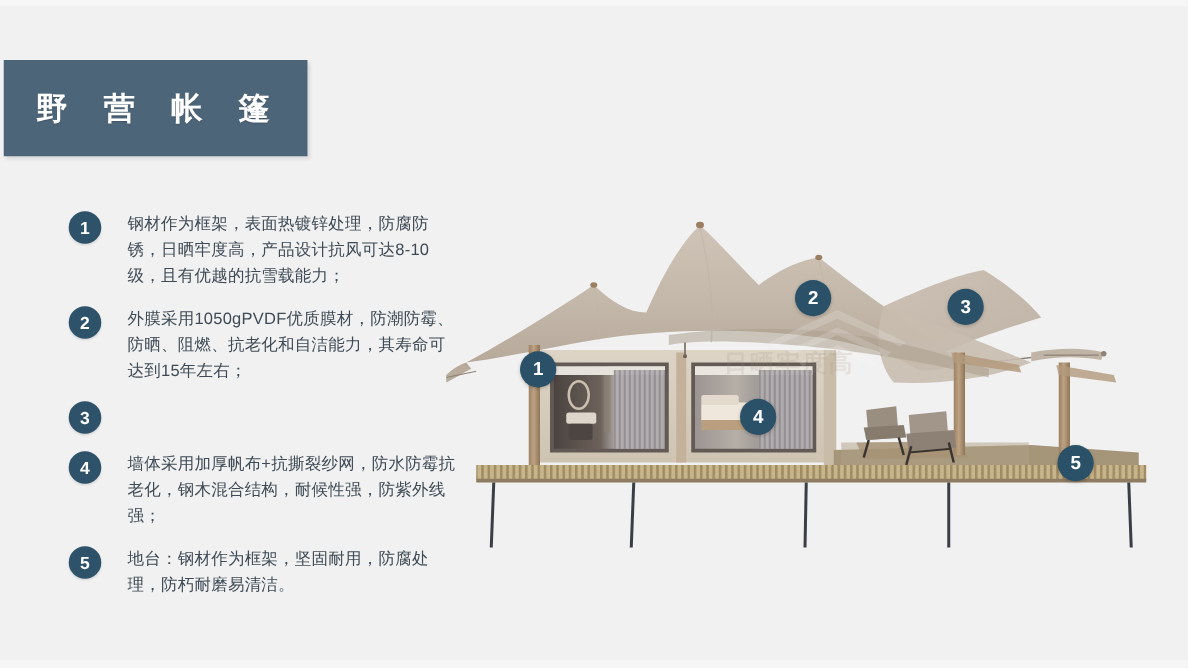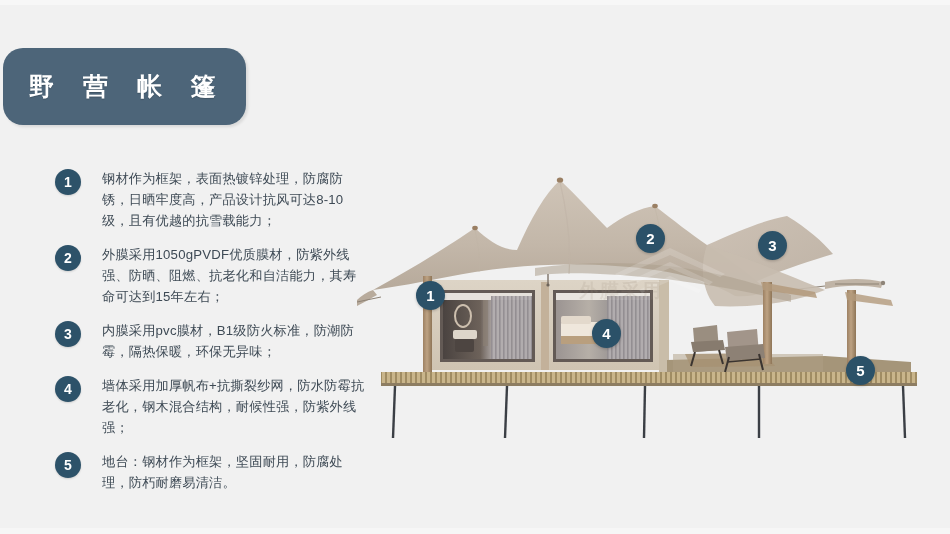--- a/index.html
+++ b/index.html
@@ -20,21 +20,21 @@
   #page:after{
     content:"";position:absolute;left:0;bottom:0;right:0;height:6px;
     background:#f6f6f6;
   }
 
   
   .title-banner{
     position:absolute;left:3px;top:48px;width:243px;height:77px;
     background:#4d6579;
     box-shadow:2px 2px 3px rgba(0,0,0,.10);
-    display:flex;align-items:center;border-radius:20px;
+    display:flex;align-items:center;
   }
   .title-text{
     color:#ffffff;font-size:25px;font-weight:bold;
     letter-spacing:11px;margin-left:26px;
     text-shadow:0 1px 1px rgba(0,0,0,.18);
     white-space:nowrap;
   }
 
   
   .feature-list{position:absolute;left:55px;top:168px;width:310px;}
@@ -91,26 +91,25 @@
 
   <div class="feature-list">
 
     <div class="feature-item">
       <div class="badge">1</div>
       <div class="feature-text">钢材作为框架，表面热镀锌处理，防腐防锈，日晒牢度高，产品设计抗风可达8-10级，且有优越的抗雪载能力；</div>
     </div>
 
     <div class="feature-item">
       <div class="badge">2</div>
-      <div class="feature-text">外膜采用1050gPVDF优质膜材，防紫外线强、防晒、阻燃、抗老化和自洁能力，其寿命可达到15年左右；</div>
+      <div class="feature-text">外膜采用1050gPVDF优质膜材，防潮防霉、防晒、阻燃、抗老化和自洁能力，其寿命可达到15年左右；</div>
     </div>
 
     <div class="feature-item">
       <div class="badge">3</div>
-      <div class="feature-text">内膜采用pvc膜材，B1级防火标准，防潮防霉，隔热保暖，环保无异味；</div>
     </div>
 
     <div class="feature-item">
       <div class="badge">4</div>
       <div class="feature-text">墙体采用加厚帆布+抗撕裂纱网，防水防霉抗老化，钢木混合结构，耐候性强，防紫外线强；</div>
     </div>
 
     <div class="feature-item">
       <div class="badge">5</div>
       <div class="feature-text">地台：钢材作为框架，坚固耐用，防腐处理，防朽耐磨易清洁。</div>
@@ -275,21 +274,21 @@
       <line x1="548" y1="236" x2="550" y2="288" stroke="#3b3f45" stroke-width="2.4"></line>
     </svg>
   </div>
 
   <div class="watermark">
     <svg viewBox="0 0 190 62" xmlns="http://www.w3.org/2000/svg">
       <path d="M95,4 L150,30 L145,33 L95,11 L45,33 L40,30 Z" fill="#ffffff"></path>
       <path d="M95,18 L138,38 L134,41 L95,24 L56,41 L52,38 Z" fill="#ffffff"></path>
       <path d="M95,32 L126,46 L123,49 L95,37 L67,49 L64,46 Z" fill="#ffffff"></path>
     </svg>
-    <div class="wm-text">外膜采用</div>
+    <div class="wm-text">日晒牢度高</div>
   </div>
 
   <div class="callout c1">1</div>
   <div class="callout c2">2</div>
   <div class="callout c3">3</div>
   <div class="callout c4">4</div>
   <div class="callout c5">5</div>
 
 </div>
 

